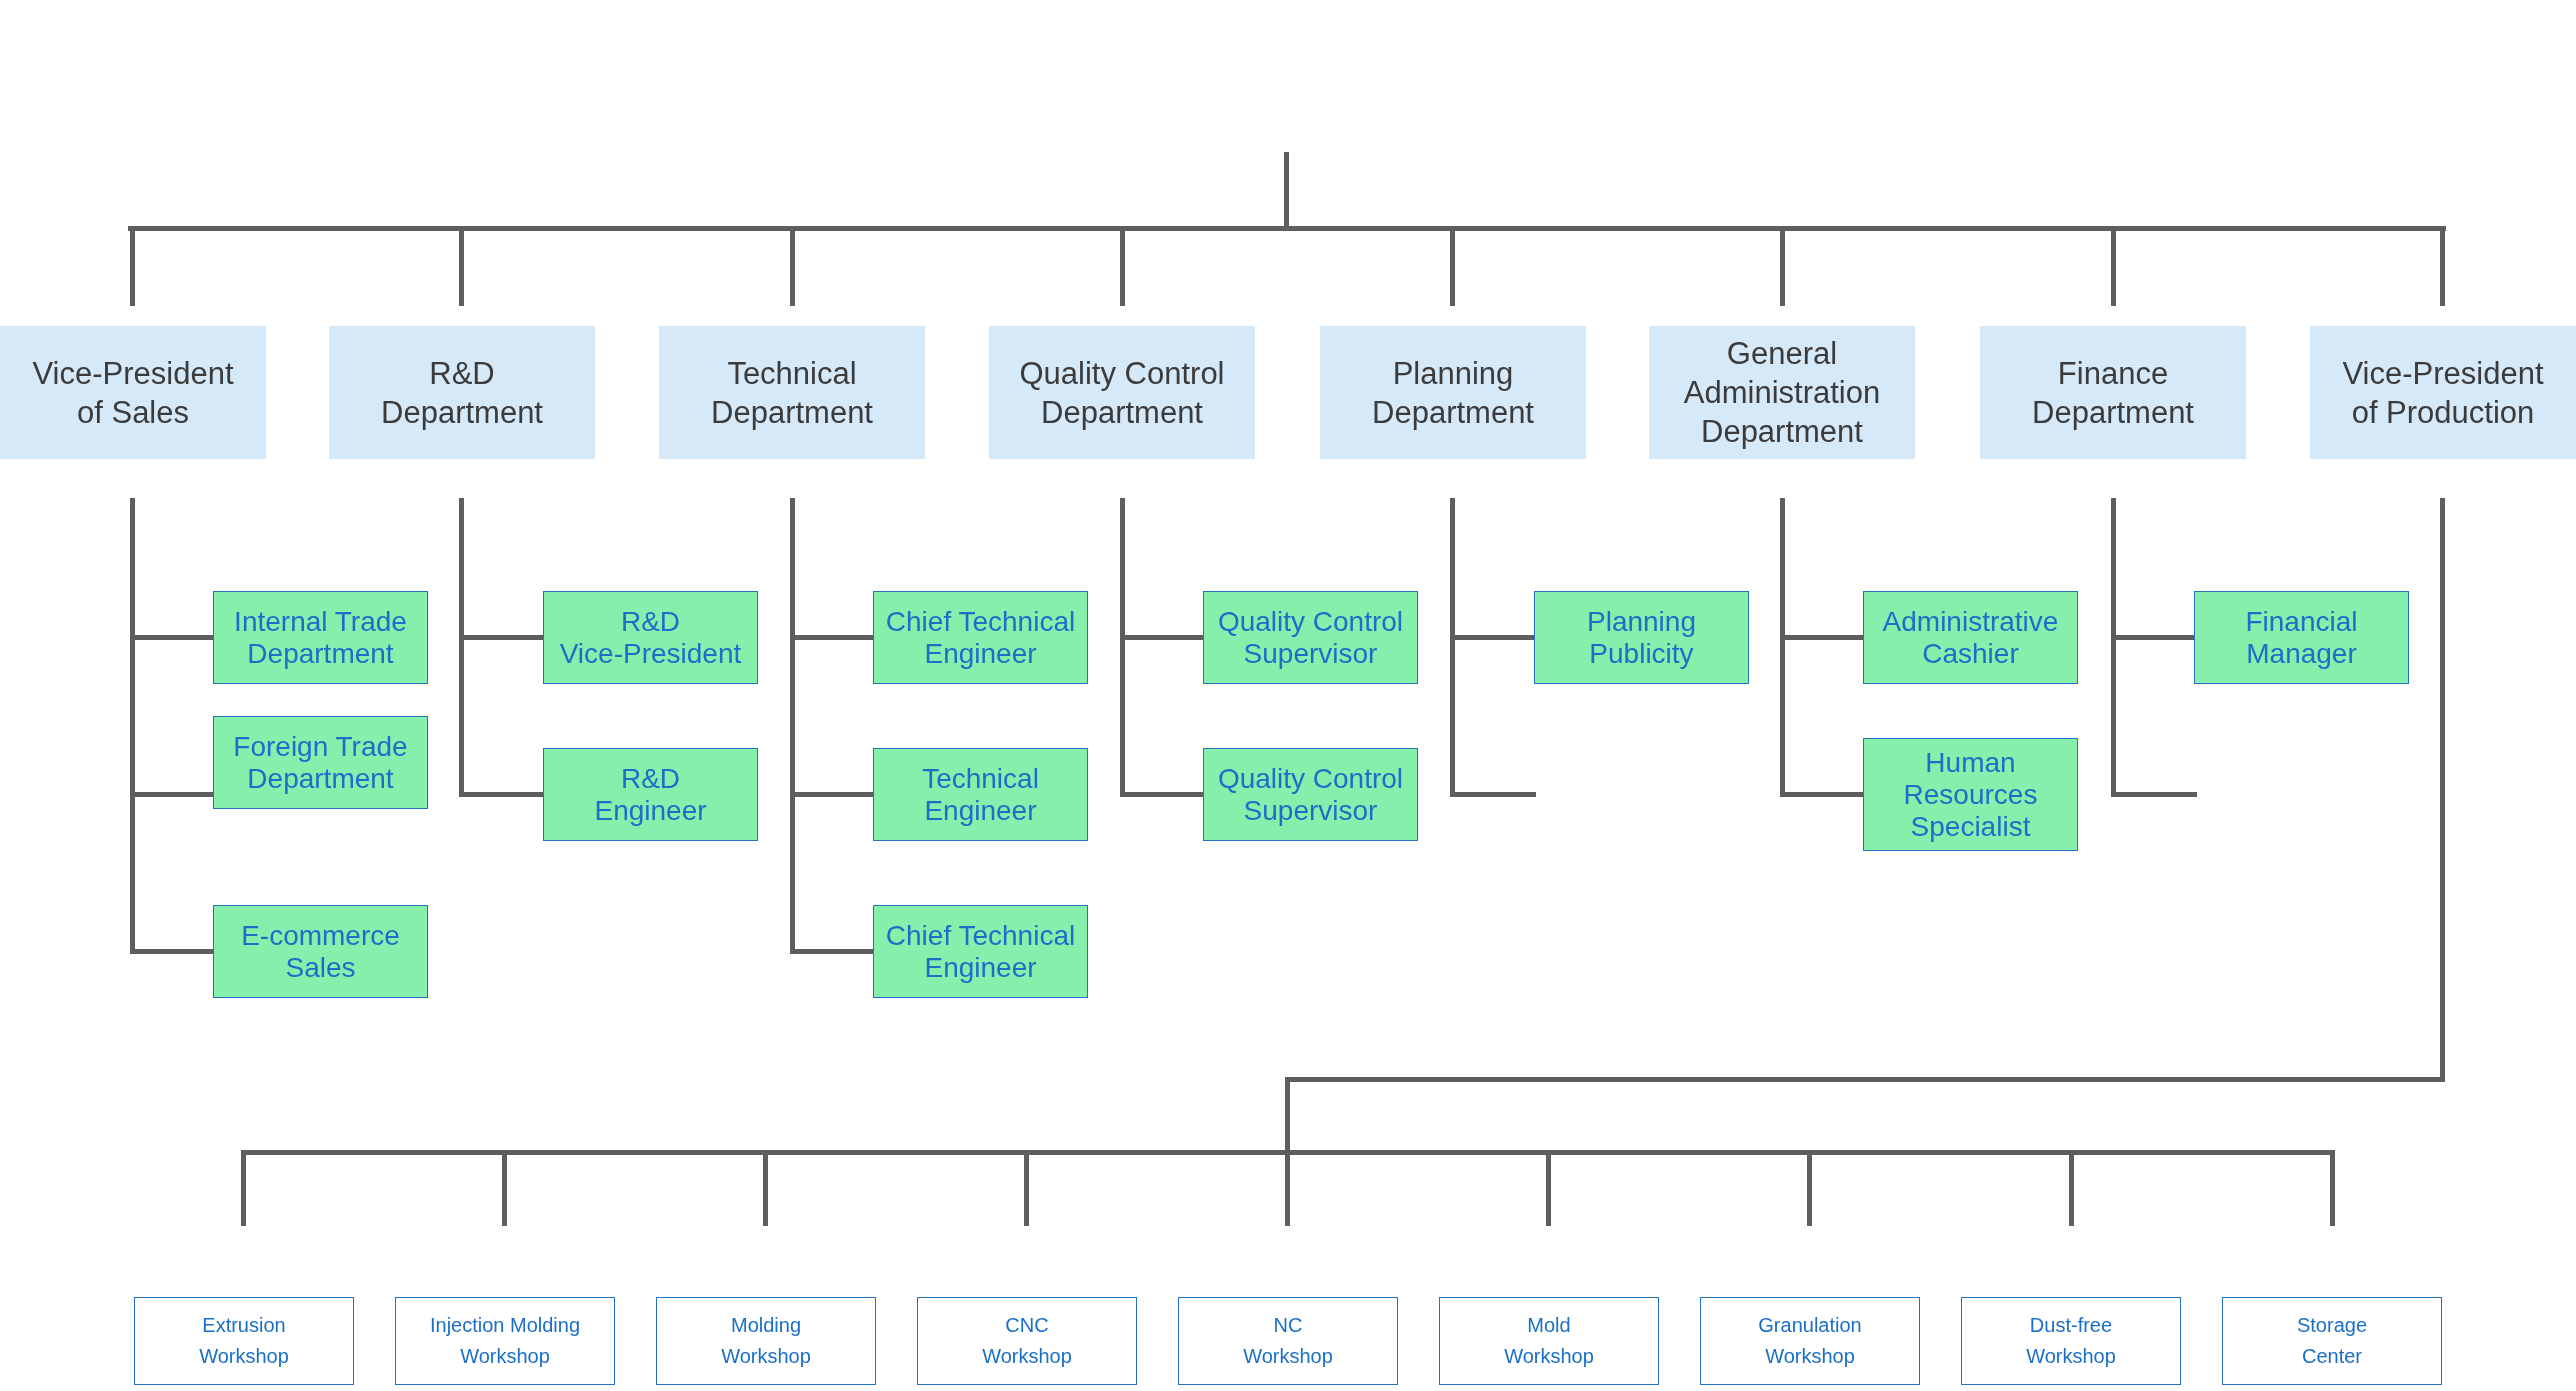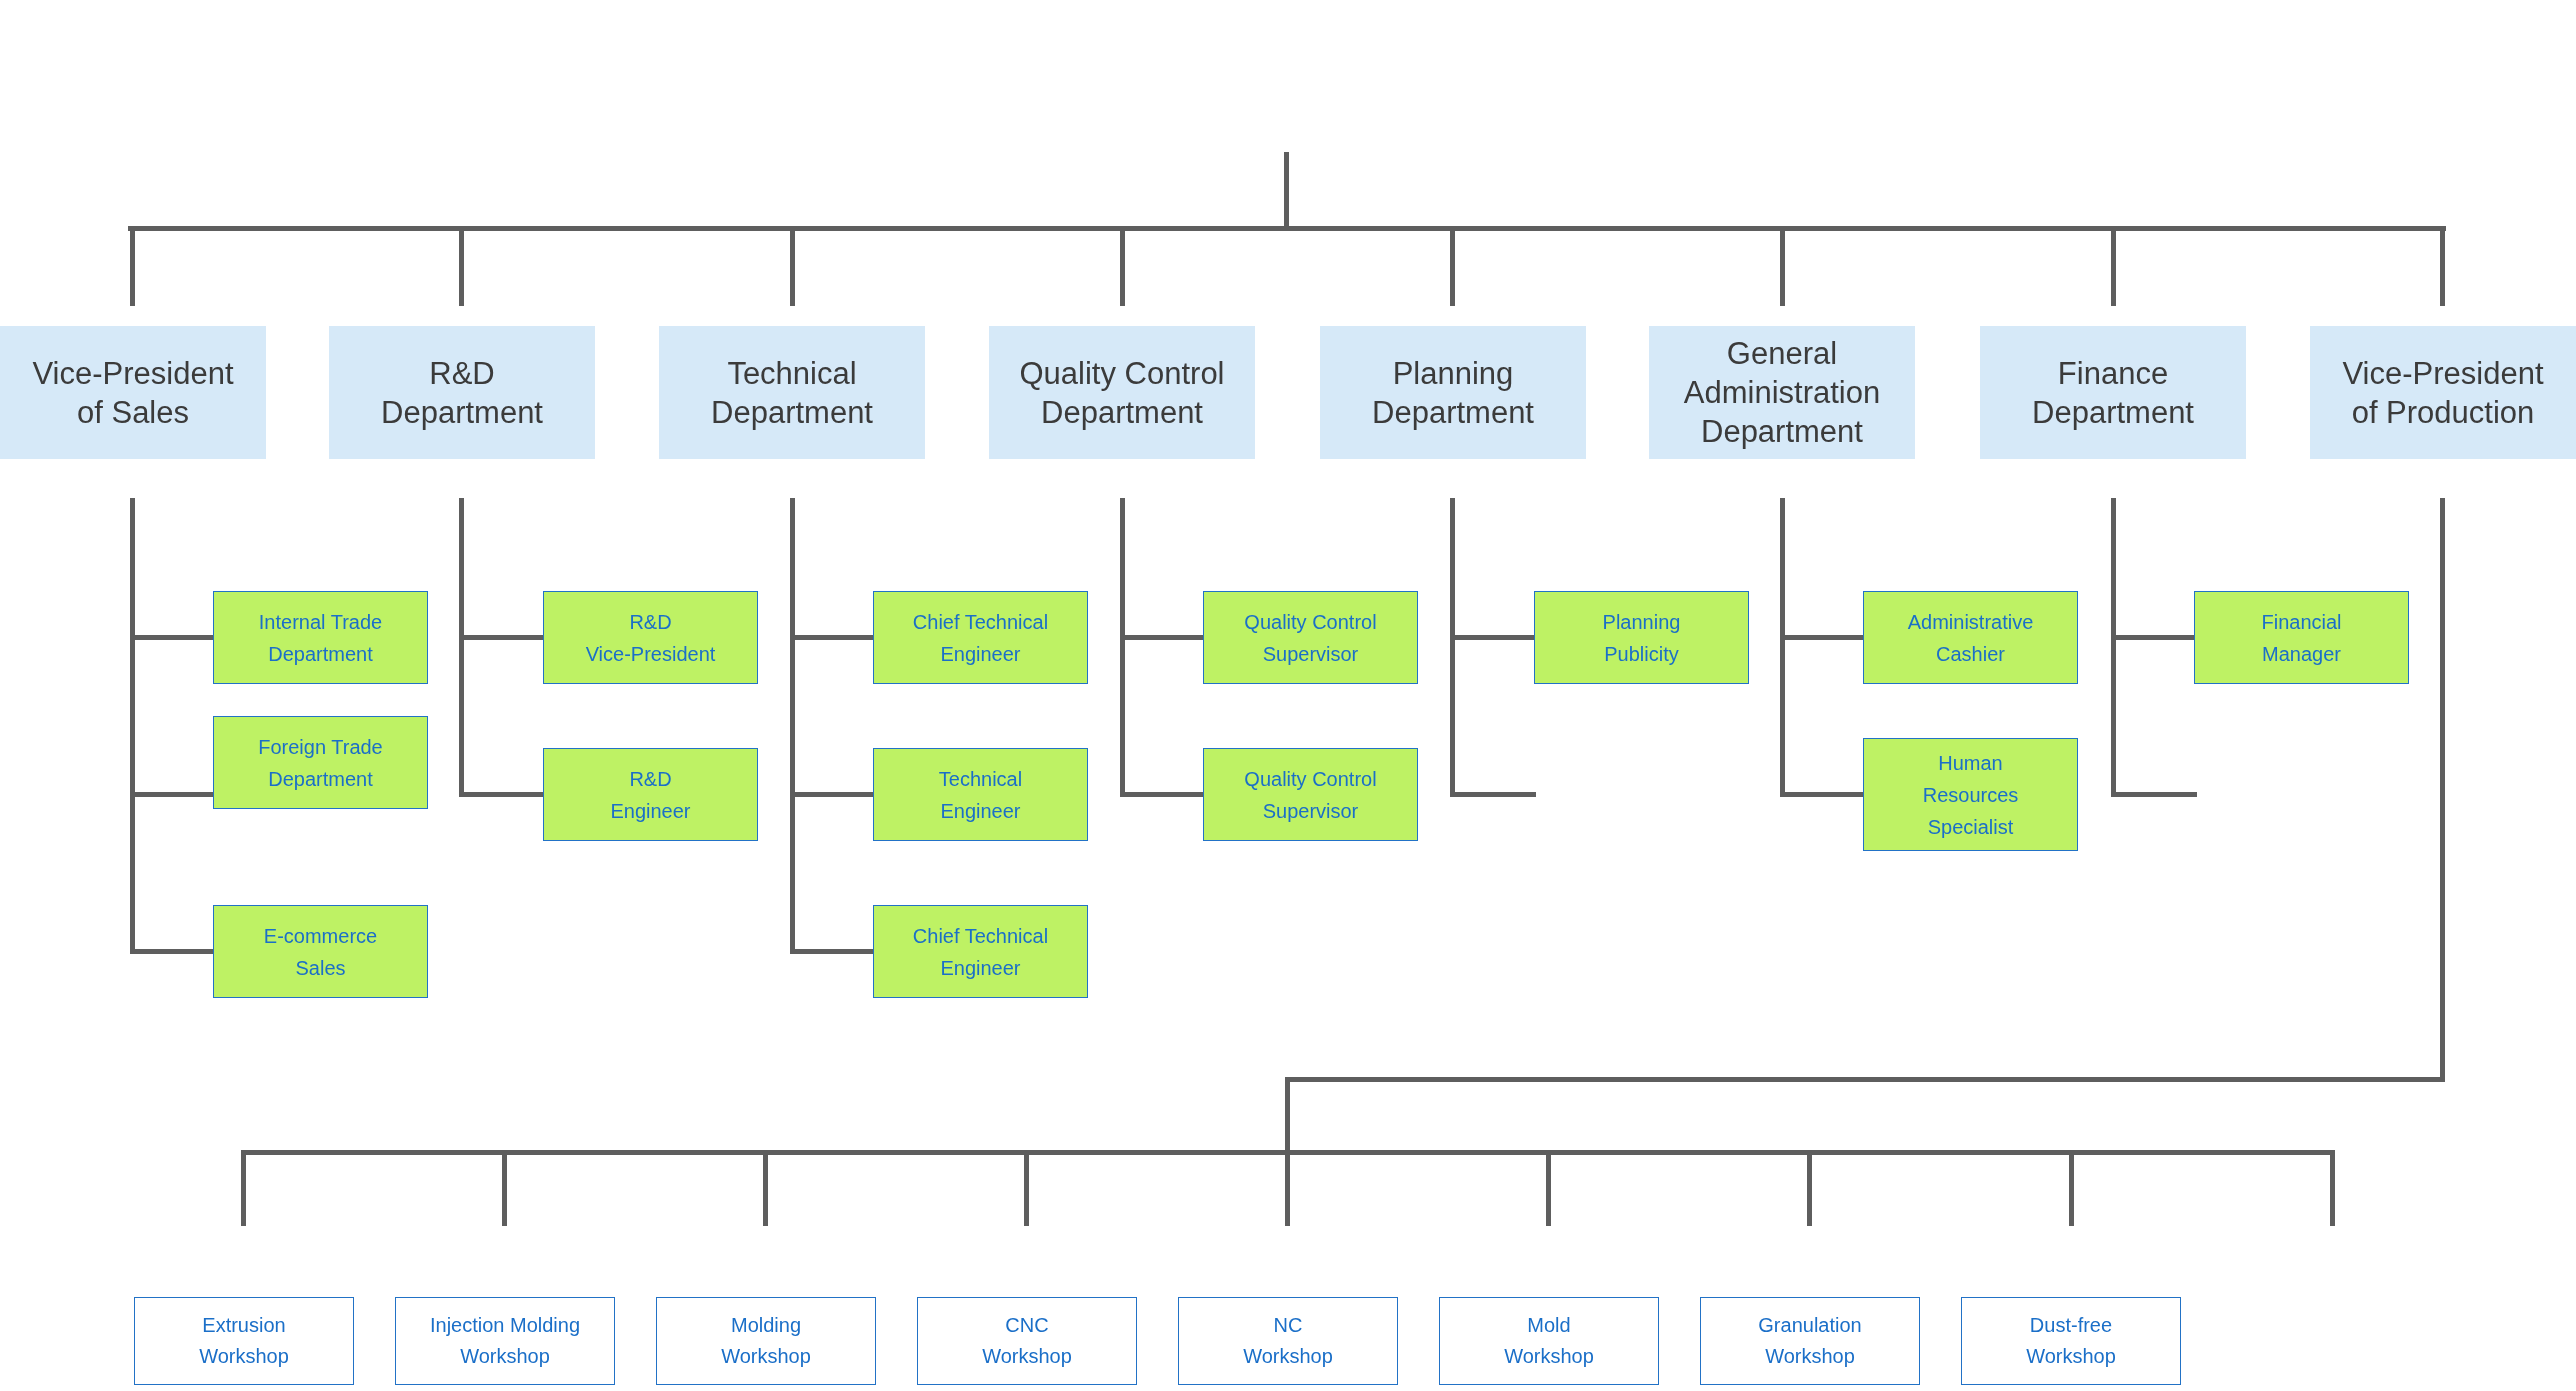--- a/index.html
+++ b/index.html
@@ -17,22 +17,22 @@
   .gm{
     left:1068px;top:5.2px;width:438px;height:110px;
     background:#1b70c7;color:#ffffff;font-size:36px;line-height:45px;
   }
   .dept{
     width:266px;height:133px;top:326px;
     background:#d6e9f8;color:#3b3b3b;font-size:31px;line-height:39px;
   }
   .sub{
     width:215px;height:93px;
-    background:#bef264;border:1.7px solid #2272c6;color:#1b6fc8;
-    font-size:20px;line-height:32px;
+    background:#86efac;border:1.7px solid #2272c6;color:#1b6fc8;
+    font-size:28px;line-height:32px;
   }
   .ws{
     width:220px;height:88px;top:1297px;
     background:#ffffff;border:1.7px solid #2272c6;color:#1b6fc8;
     font-size:20px;line-height:31px;
   }
 </style>
 </head>
 <body>
 
@@ -152,15 +152,17 @@
   <div class="node ws" style="left:917px">CNC
 Workshop</div>
   <div class="node ws" style="left:1178px">NC
 Workshop</div>
   <div class="node ws" style="left:1439px">Mold
 Workshop</div>
   <div class="node ws" style="left:1700px">Granulation
 Workshop</div>
   <div class="node ws" style="left:1961px">Dust-free
 Workshop</div>
+  <div class="node ws" style="left:2222px">Storage
+Center</div>
 
 </div>
 
 
 </body></html>

